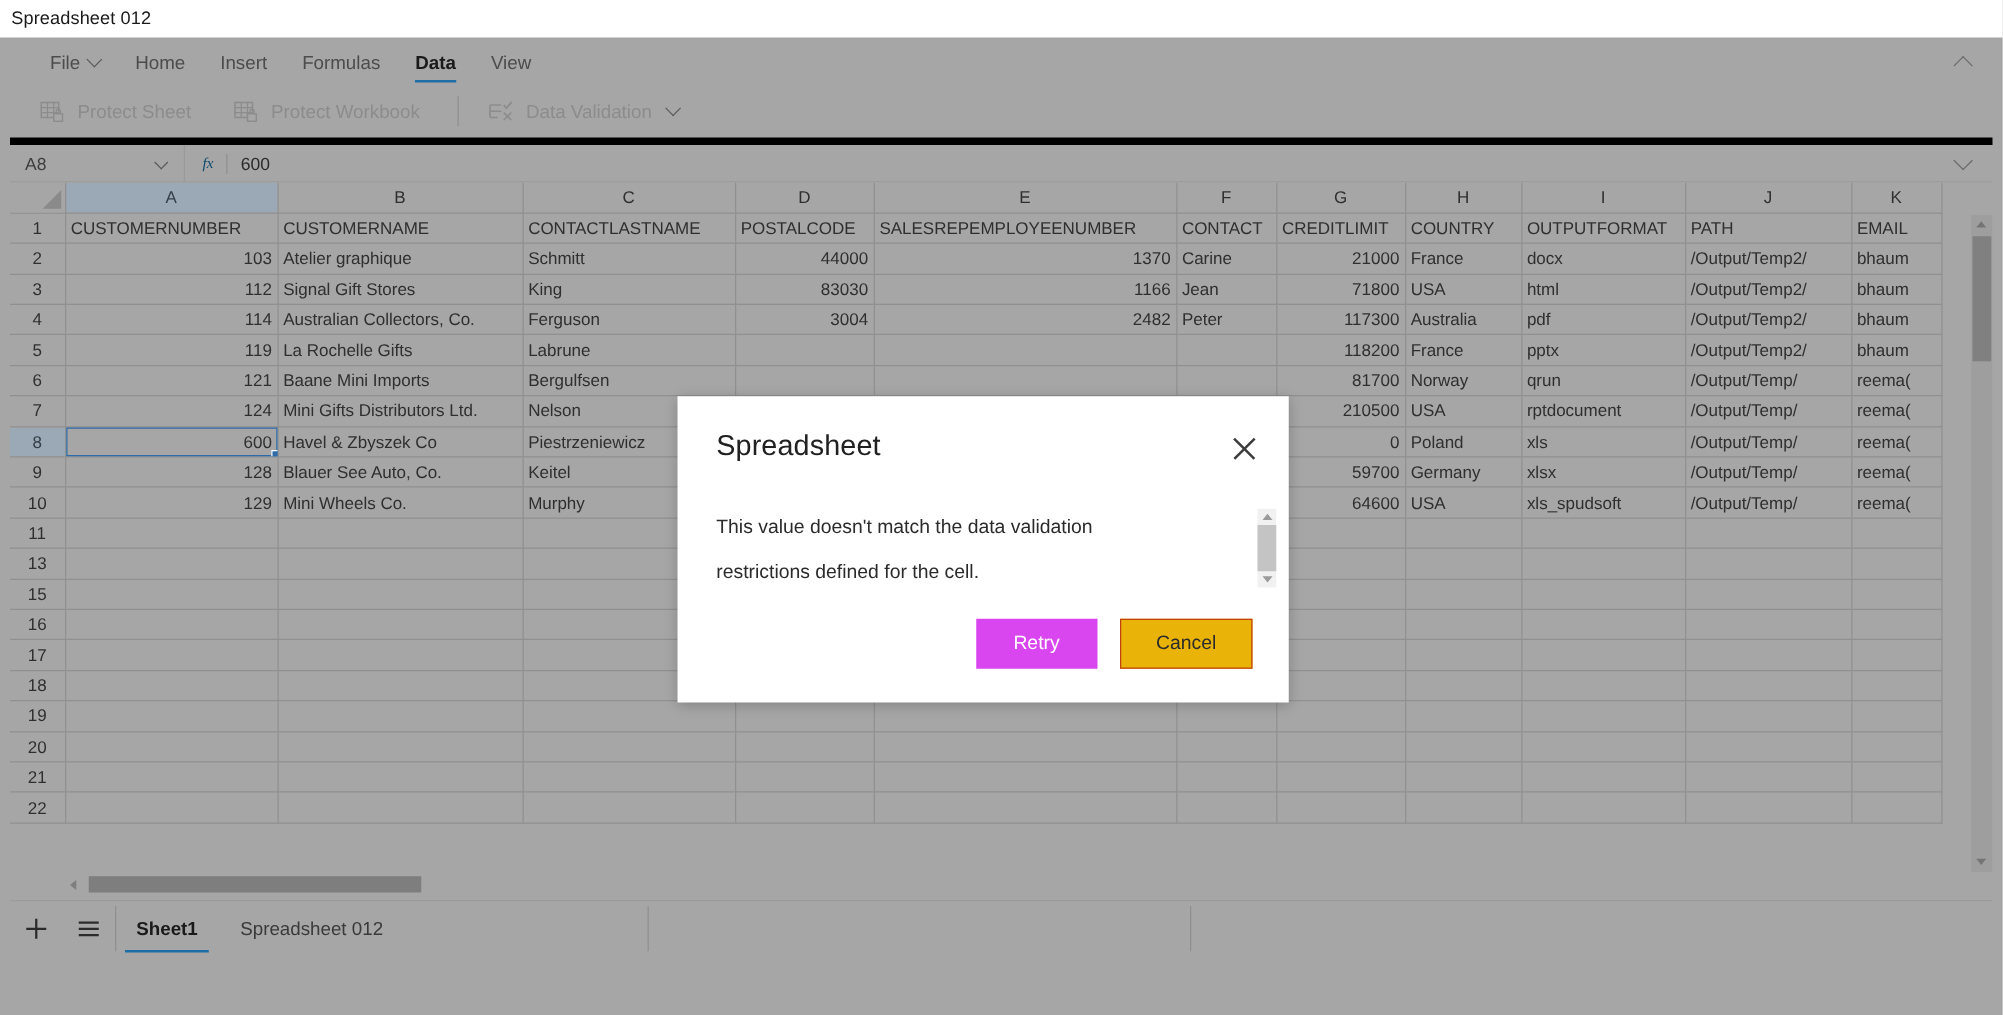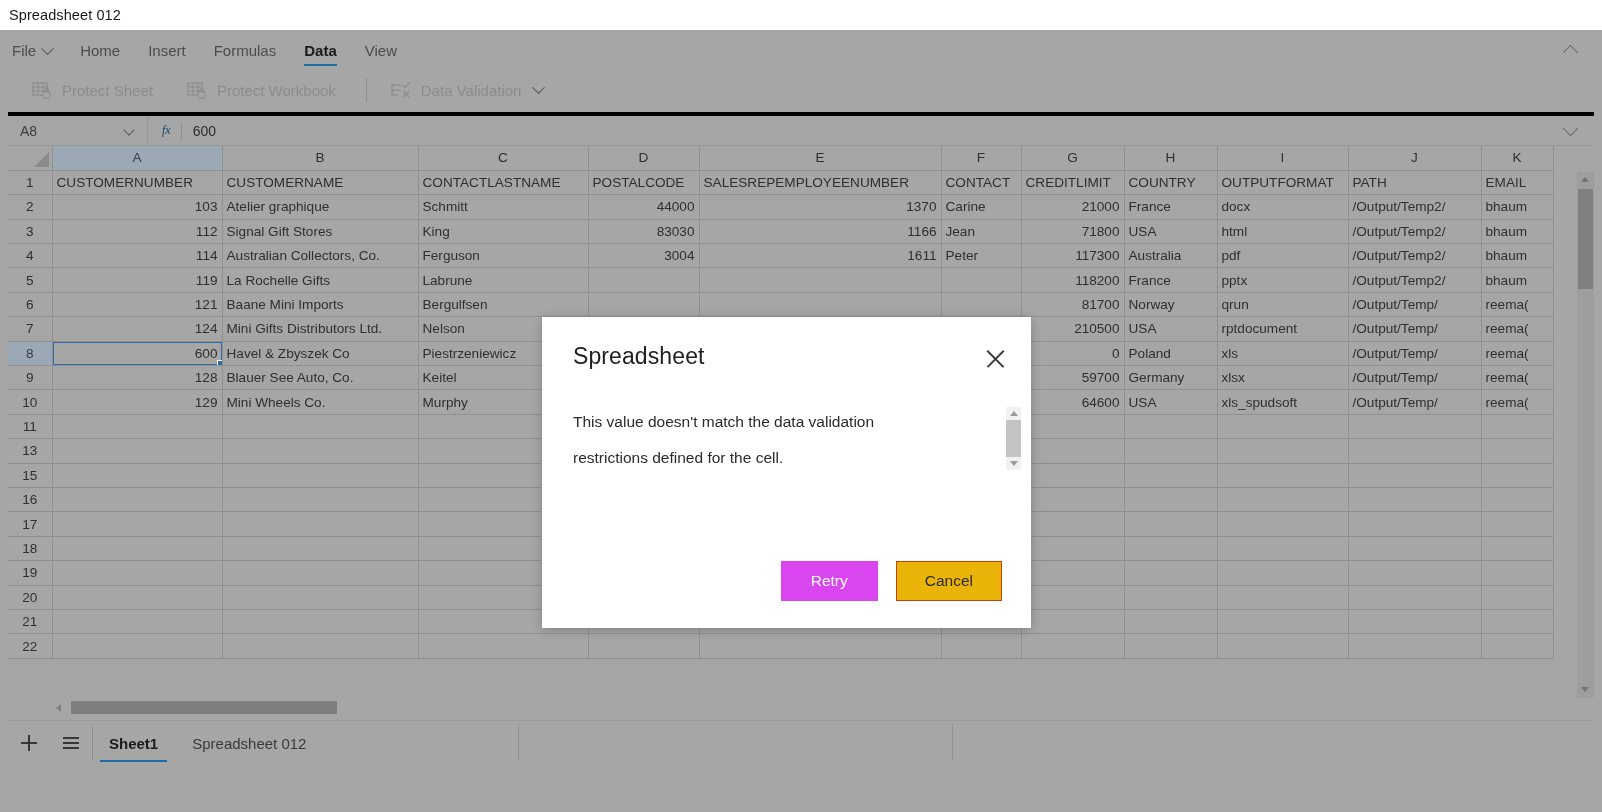--- a/index.html
+++ b/index.html
@@ -31,21 +31,21 @@
   #ribbon-tabs {
     height: 38px; display: flex; align-items: flex-end;
     position: relative;
   }
   .rtab {
     font-size: 15px; color: #4c4c4c;
     padding: 0 0 9px 0; margin-right: 28px;
     position: relative; white-space: nowrap;
     display: flex; align-items: baseline; gap: 7px;
   }
-  .rtab.first { margin-left: 4px; }
+  .rtab.first { margin-left: 32px; }
   .rtab.active { color: #1a1a1a; font-weight: bold; }
   .rtab.active::after {
     content: ""; position: absolute; left: 0; right: 0; bottom: 2px;
     height: 2.5px; background: #1e6ea5;
   }
   .chev-sm {
     display: inline-block; width: 9px; height: 9px;
     border-right: 1.4px solid #5a5a5a; border-bottom: 1.4px solid #5a5a5a;
     transform: rotate(45deg) translate(-2px,-2px);
   }
@@ -55,21 +55,21 @@
   }
   #ribbon-collapse i {
     display: block; width: 11px; height: 11px;
     border-left: 1.5px solid #6a6a6a; border-top: 1.5px solid #6a6a6a;
     transform: rotate(45deg); margin-top: 4px;
   }
 
   
   #ribbon-bar {
     height: 48px; display: flex; align-items: center;
-    border-bottom: 4px solid #000000;
+    border-bottom: 6px solid #000000;
   }
   .tool {
     display: flex; align-items: center; gap: 9px;
     font-size: 15px; color: #828282; white-space: nowrap;
     padding: 4px 10px; margin-left: 14px;
   }
   .tool.dis { color: #8c8c8c; }
   .ico { width: 21px; height: 19px; position: relative; flex: 0 0 auto; }
   .tool-sep {
     width: 1px; height: 24px; background: #8f8f8f; margin-left: 20px;
@@ -219,21 +219,21 @@
     content: ""; position: absolute; left: 0; top: 4px; bottom: 4px;
     width: 1px; background: #8f8f8f;
   }
   #sheet-bar .tab-div {
     position: absolute; width: 1px; top: 4px; bottom: 4px; background: #8f8f8f;
   }
 
   
   #dialog {
     position: absolute; left: 542px; top: 287px;
-    width: 489px; height: 311px;
+    width: 489px; height: 245px;
     background: #ffffff; z-index: 50;
     box-shadow: 0 2px 10px rgba(0,0,0,.22);
   }
   #dlg-title {
     font-size: 23px; color: #212121; position: absolute;
     left: 31px; top: 26px; letter-spacing: .1px;
   }
   #dlg-close {
     position: absolute; right: 23px; top: 29px;
     width: 26px; height: 26px;
@@ -445,21 +445,21 @@
           <td>/Output/Temp2/</td>
           <td>bhaum</td>
         </tr>
 
         <tr>
           <td class="rowhead">4</td>
           <td class="num">114</td>
           <td>Australian Collectors, Co.</td>
           <td>Ferguson</td>
           <td class="num">3004</td>
-          <td class="num">1611</td>
+          <td class="num">2482</td>
           <td>Peter</td>
           <td class="num">117300</td>
           <td>Australia</td>
           <td>pdf</td>
           <td>/Output/Temp2/</td>
           <td>bhaum</td>
         </tr>
 
         <tr>
           <td class="rowhead">5</td>

